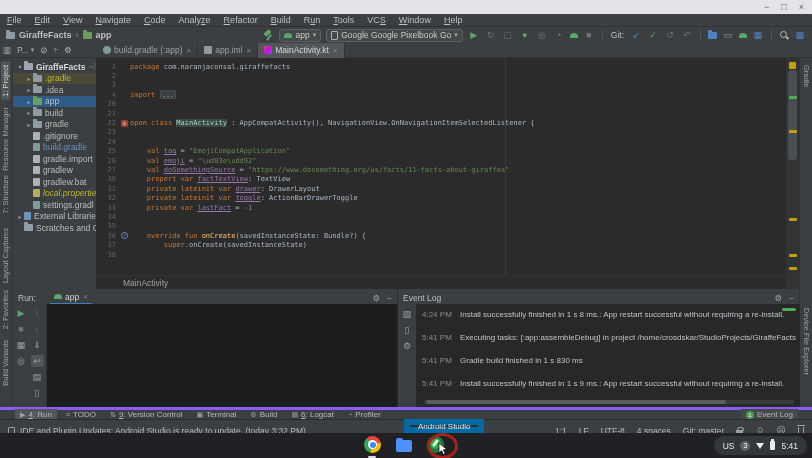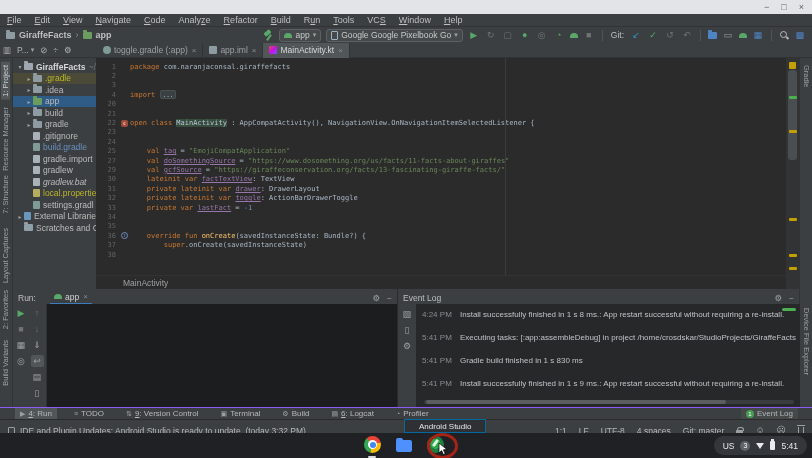--- a/index.html
+++ b/index.html
@@ -92,21 +92,21 @@
   .evbody{position:absolute;left:0;top:15px;width:402px;height:103px;display:flex}
   .evtools{width:18px;background:#3c3f41;display:flex;flex-direction:column;align-items:center;gap:6px;padding-top:5px}
   .evcontent{position:relative;flex:1;background:#262829;overflow:hidden;padding:6px 4px 0 6px}
   .evrow{display:flex;margin-bottom:14px;font-size:8px}
   .evtime{width:38px;color:#8a8d90;flex-shrink:0}
   .evtext{color:#c0c3c6;white-space:nowrap}
   .hscroll{position:absolute;left:8px;bottom:3px;width:370px;height:4px;border-radius:2px;background:#3a3d3e}
   .hthumb{position:absolute;left:2px;top:0;width:300px;height:4px;border-radius:2px;background:#5a5e60}
   .greenbar{position:absolute;right:4px;top:4px;width:14px;height:3px;border-radius:2px;background:#4CAF50}
   
-  .twbar{position:absolute;left:0;top:407px;width:812px;height:12px;background:#3c3f41;border-top:1px solid #8b5cf6;display:flex;align-items:center;gap:12px;padding-left:15px;font-size:8px;color:#b6b8ba}
+  .twbar{position:absolute;left:0;top:407px;width:812px;height:12px;background:#3c3f41;border-top:3px solid #8b5cf6;display:flex;align-items:center;gap:4px;padding-left:15px;font-size:8px;color:#b6b8ba}
   .twtab{display:flex;align-items:center;gap:3px;padding:0 5px;height:12px;white-space:nowrap}
   .twtab.active{background:#515658}
   .twg{font-size:7px;color:#9da0a3}
   .twbadge{margin-left:auto;margin-right:14px;display:flex;align-items:center;gap:3px;background:#45494a;padding:0 5px;height:12px}
   .bdot{width:8px;height:8px;border-radius:50%;background:#499C54;color:#fff;font-size:6px;line-height:8px;text-align:center}
   
   .statusbar{position:absolute;left:0;top:419px;width:812px;height:22px;background:#3c3f41;border-top:1px solid #2b2b2b;display:flex;align-items:center;padding:0 8px;font-size:8.5px;color:#b6b8ba}
   .sb-ico{width:7px;height:7px;border:1px solid #9da0a3;border-radius:1px;margin-right:5px;flex-shrink:0}
   .sb-right{margin-left:auto;display:flex;align-items:center;gap:12px}
   .lock{position:relative;width:7px;height:5px;background:#9da0a3;border-radius:1px;margin-top:3px}
@@ -124,21 +124,21 @@
   .filesapp::before{content:"";position:absolute;top:-2px;left:0;width:7px;height:3px;background:#4d90fe;border-radius:2px 2px 0 0}
   .asicon{position:relative;width:17px;height:17px;border-radius:50%;background:radial-gradient(circle at 50% 45%,#2ea84f 0 40%,#1e7e3e 41% 100%)}
   .asicon::before{content:"";position:absolute;left:7px;top:3px;width:3px;height:8px;background:#d7f3dd;border-radius:1px;transform:rotate(35deg)}
   .redring{position:absolute;left:427px;top:0px;width:31px;height:26px;border:3px solid #a62317;border-radius:50%}
   .runline{position:absolute;bottom:0;width:8px;height:2px;background:#d8dadd;border-radius:1px}
   .tray{position:absolute;right:5px;top:3px;height:19px;background:#33363a;border-radius:10px;display:flex;align-items:center;gap:6px;padding:0 9px;color:#e8eaed;font-size:8.5px}
   .nbadge{width:10px;height:10px;border-radius:50%;background:#5f6368;color:#fff;font-size:7px;text-align:center;line-height:10px}
   .wifi{width:0;height:0;border-left:4px solid transparent;border-right:4px solid transparent;border-top:6px solid #e8eaed}
   .battery{width:5px;height:9px;background:#e8eaed;border-radius:1px;position:relative}
   .battery::before{content:"";position:absolute;top:-2px;left:1px;width:3px;height:2px;background:#e8eaed}
-  .tooltip{position:absolute;left:404px;top:419px;height:14px;background:#2e3033;border:1px solid #0369a1;color:#e4e6e8;font-size:8px;display:flex;align-items:center;padding:0 14px;z-index:30;white-space:nowrap}
+  .tooltip{position:absolute;left:404px;top:419px;height:14px;background:#2e3033;border:6px solid #0369a1;color:#e4e6e8;font-size:8px;display:flex;align-items:center;padding:0 8px;z-index:30;white-space:nowrap}
   .cursor{position:absolute;left:438px;top:443px;z-index:40}
 </style>
 </head>
 <body>
 
 <div id="screen">
 
   <div class="titlebar">
     <span>−</span>
     <span>□</span>
@@ -221,21 +221,21 @@
         <span>P...</span>
         <span class="chev">▾</span>
       </span>
       <span>⊘</span>
       <span>÷</span>
       <span>⚙</span>
     </div>
     <div class="tabs" id="tabs">
         <div class="tab">
           <span class="ti ti-gradle"></span>
-          <span>toggle.gradle (:app)</span>
+          <span>build.gradle (:app)</span>
           <span class="tclose">×</span>
         </div>
         <div class="tab">
           <span class="ti ti-module"></span>
           <span>app.iml</span>
           <span class="tclose">×</span>
         </div>
         <div class="tab active">
           <span class="ti ti-kotlin"></span>
           <span>MainActivity.kt</span>
@@ -298,26 +298,26 @@
       <div class="trow " style="padding-left: 12px;">
         <span class="texp"></span>
         <span class="tico t-file" style="background: rgb(169, 178, 184);"></span>
         <span>gradle.import</span>
       </div>
       <div class="trow " style="padding-left: 12px;">
         <span class="texp"></span>
         <span class="tico t-file" style="background: rgb(169, 178, 184);"></span>
         <span>gradlew</span>
       </div>
-      <div class="trow " style="padding-left: 12px; font-style: italic;">
+      <div class="trow " style="padding-left: 12px;">
         <span class="texp"></span>
         <span class="tico t-file" style="background: rgb(169, 178, 184);"></span>
         <span>gradlew.bat</span>
       </div>
-      <div class="trow " style="padding-left: 12px;">
+      <div class="trow " style="padding-left: 12px; font-style: italic;">
         <span class="texp"></span>
         <span class="tico t-file" style="background: rgb(182, 174, 92);"></span>
         <span class="lt-olive">local.propertie</span>
       </div>
       <div class="trow " style="padding-left: 12px;">
         <span class="texp"></span>
         <span class="tico t-file" style="background: rgb(126, 155, 149);"></span>
         <span>settings.gradl</span>
       </div>
       <div class="trow " style="padding-left: 3px;">
@@ -380,33 +380,33 @@
         <span class="ln">24</span>
         <span class="gslot"></span>
         <span class="code"></span>
       </div>
       <div class="cl">
         <span class="ln">25</span>
         <span class="gslot"></span>
         <span class="code"><span class="st">    </span><span class="sk">val </span><span class="sp">tag</span><span class="st"> = </span><span class="ss">"EmojiCompatApplication"</span></span>
       </div>
       <div class="cl">
+        <span class="ln">26</span>
+        <span class="gslot"></span>
+        <span class="code"><span class="st">    </span><span class="sk">val </span><span class="sp">emoji</span><span class="st"> = </span><span class="ss">"\ud83e\udd92"</span></span>
+      </div>
+      <div class="cl">
         <span class="ln">27</span>
         <span class="gslot"></span>
         <span class="code"><span class="st">    </span><span class="sk">val </span><span class="sp">doSomethingSource</span><span class="st"> = </span><span class="ss">"https://www.dosomething.org/us/facts/11-facts-about-giraffes"</span></span>
       </div>
       <div class="cl">
-        <span class="ln">29</span>
-        <span class="gslot"></span>
-        <span class="code"><span class="st">    </span><span class="sk">val </span><span class="sp">gcfSource</span><span class="st"> = </span><span class="ss">"https://giraffeconservation.org/facts/13-fascinating-giraffe-facts/"</span></span>
-      </div>
-      <div class="cl">
         <span class="ln">30</span>
         <span class="gslot"></span>
-        <span class="code"><span class="st">    </span><span class="sk">lateinit var </span><span class="sp">factTextView</span><span class="st">: TextView</span></span>
+        <span class="code"><span class="st">    </span><span class="sk">propert var </span><span class="sp">factTextView</span><span class="st">: TextView</span></span>
       </div>
       <div class="cl">
         <span class="ln">31</span>
         <span class="gslot"></span>
         <span class="code"><span class="st">    </span><span class="sk">private lateinit var </span><span class="sp">drawer</span><span class="st">: DrawerLayout</span></span>
       </div>
       <div class="cl">
         <span class="ln">32</span>
         <span class="gslot"></span>
         <span class="code"><span class="st">    </span><span class="sk">private lateinit var </span><span class="sp">toggle</span><span class="st">: ActionBarDrawerToggle</span></span>

